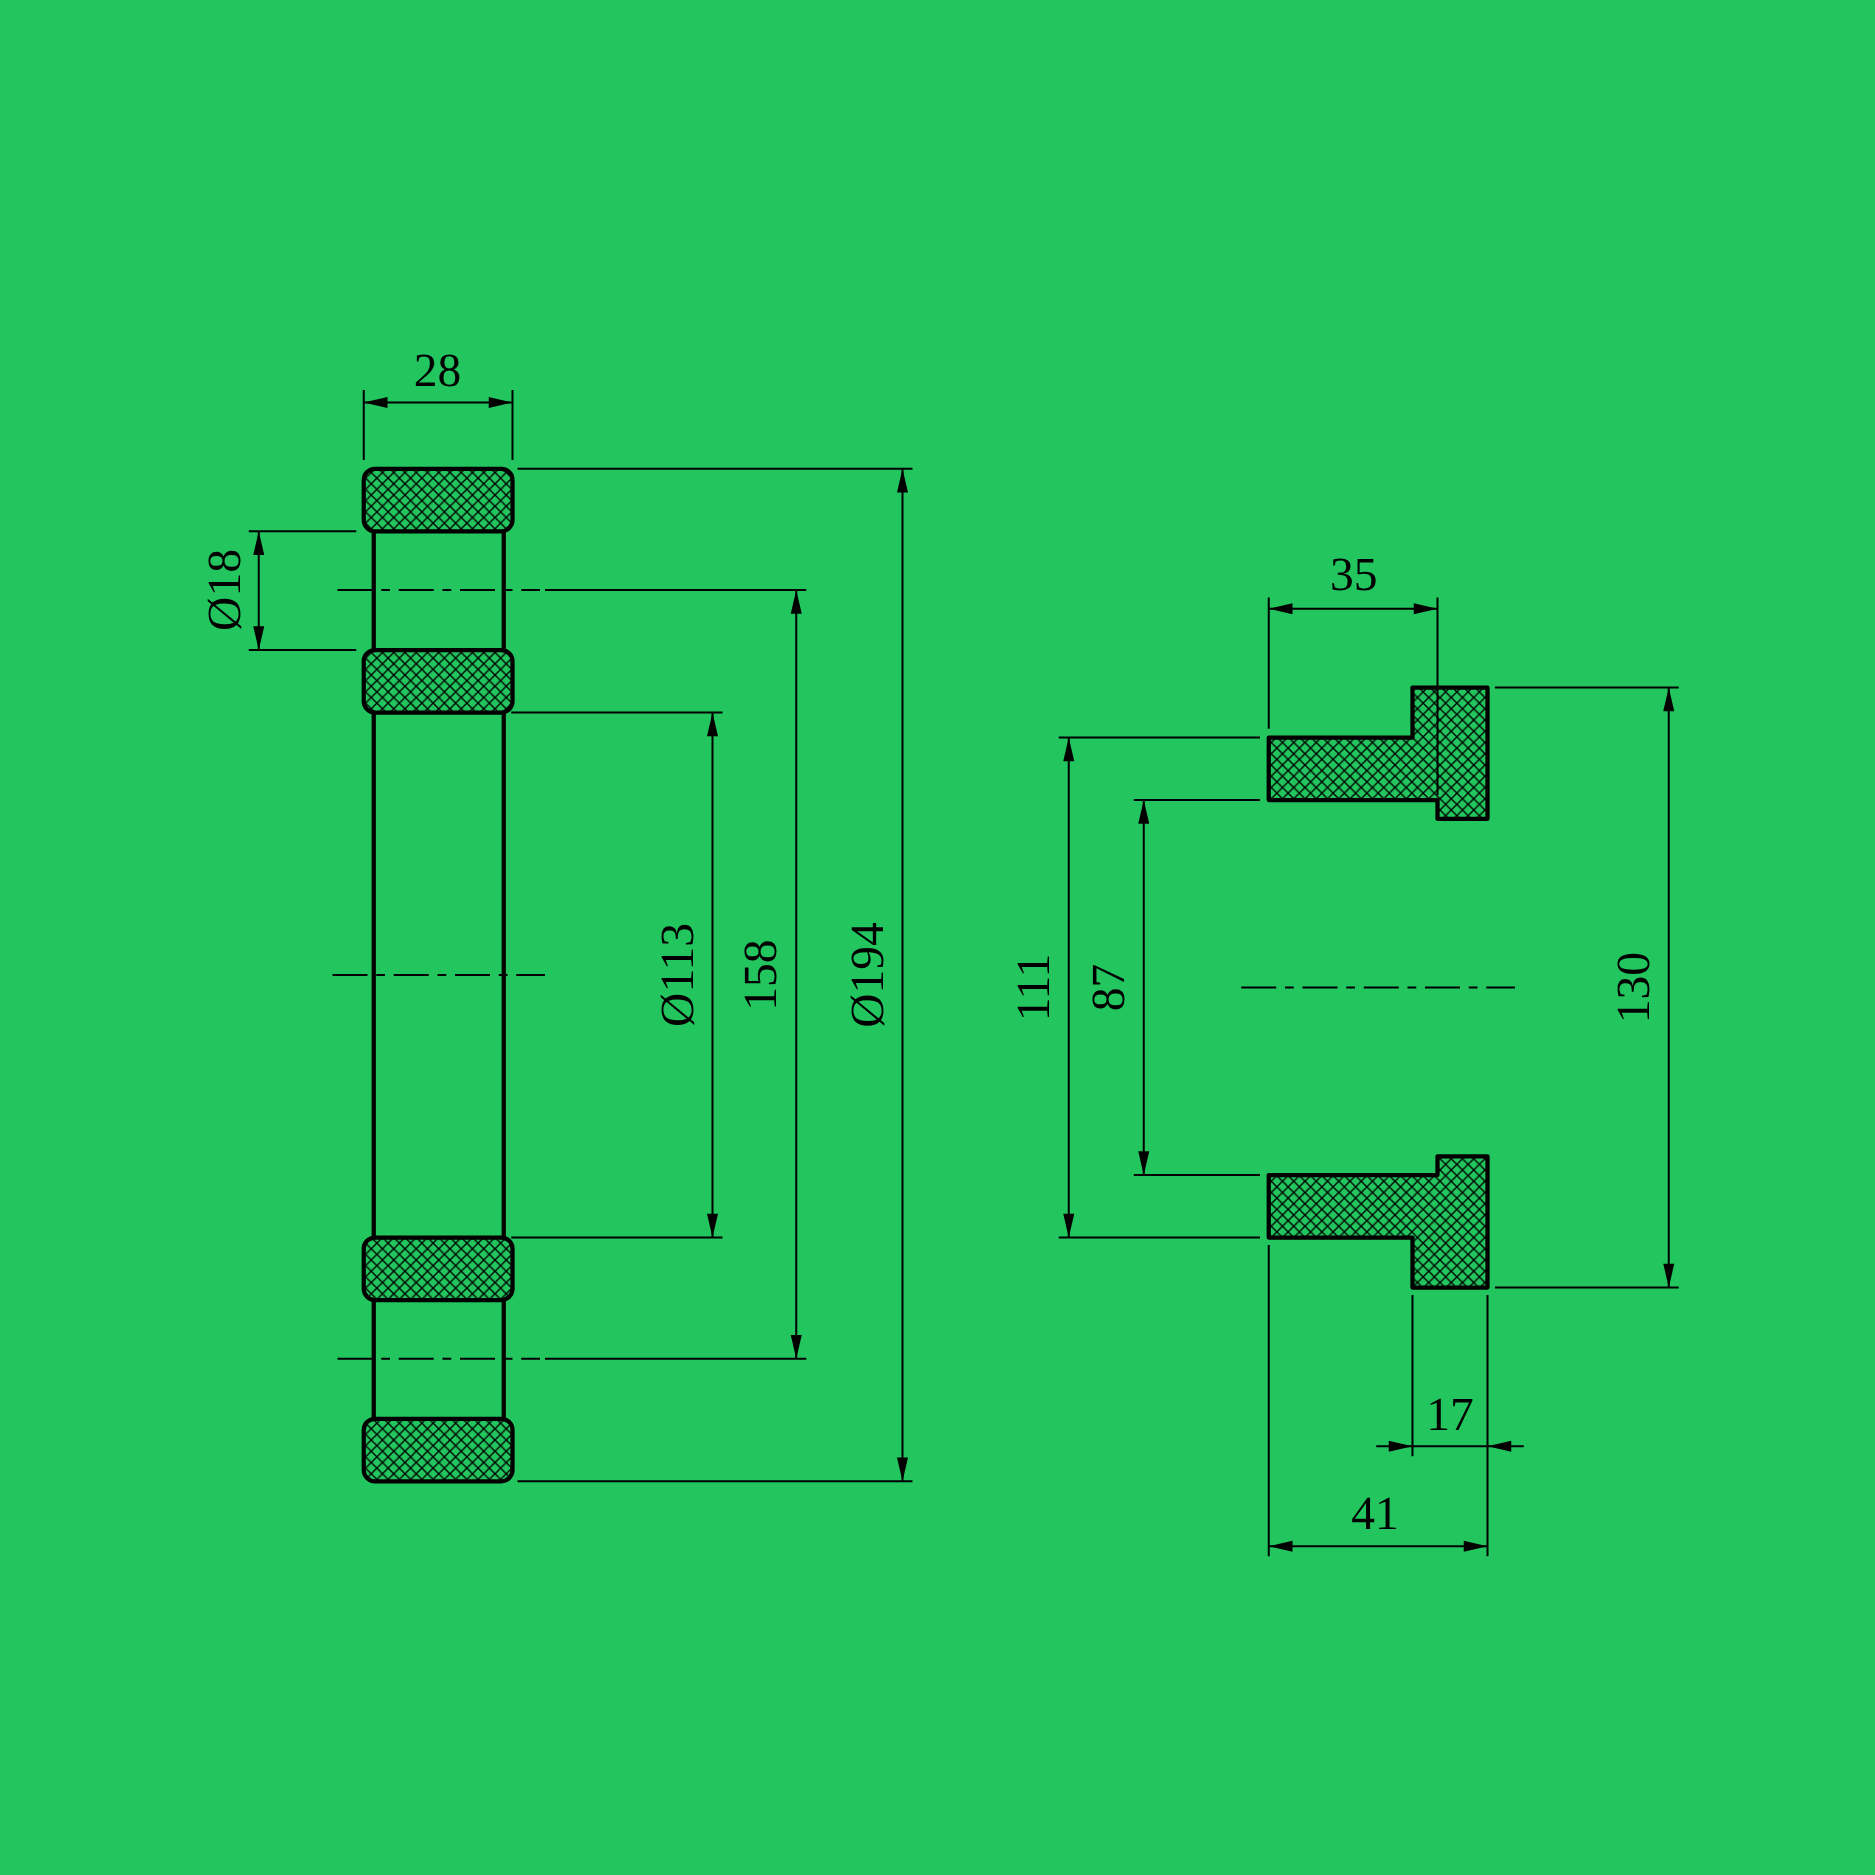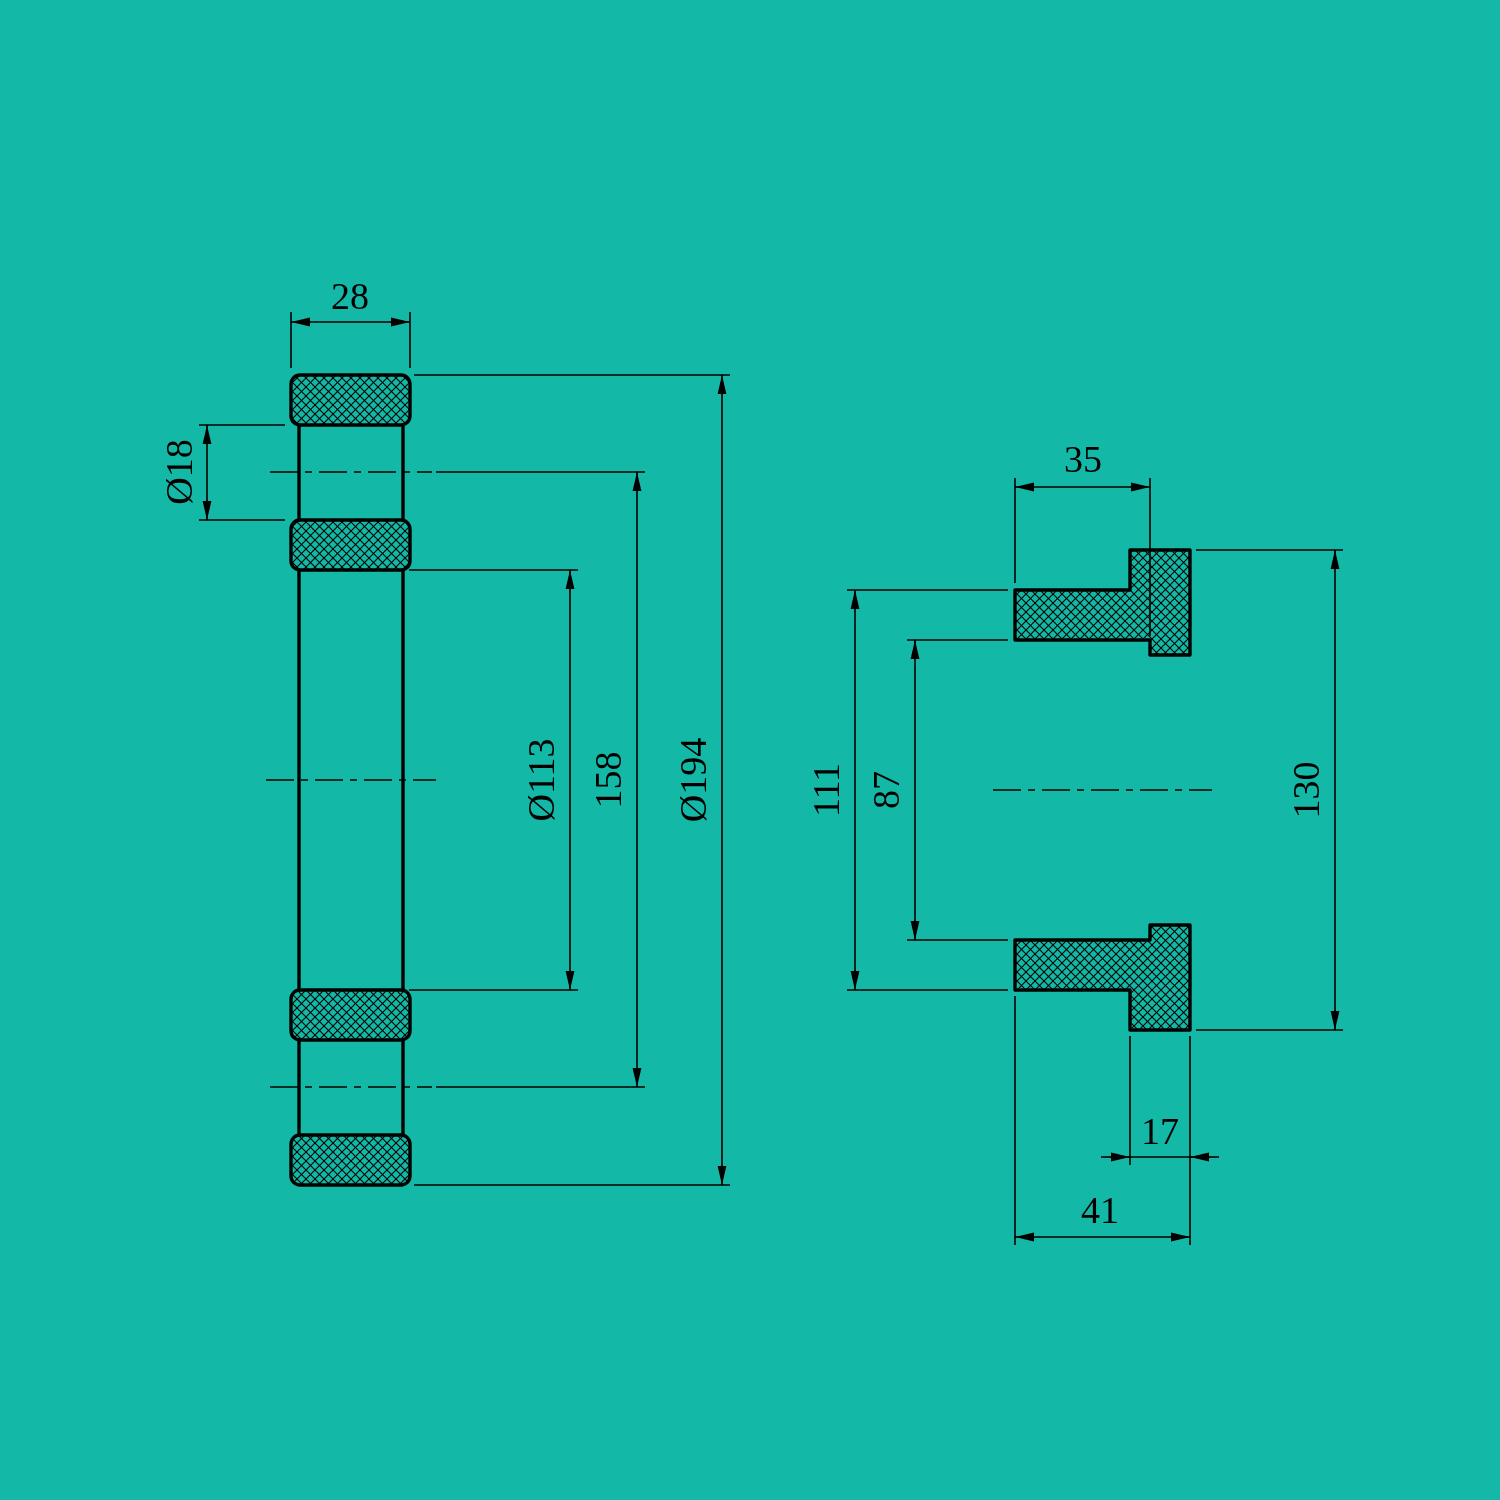--- a/index.html
+++ b/index.html
@@ -5,21 +5,21 @@
   html, body {
     margin: 0;
     padding: 0;
     background: #ffffff;
     width: 1500px;
     height: 1500px;
   }
   .page {
     width: 1500px;
     height: 1500px;
-    background: #14b8a6;
+    background: #22c55e;
     position: relative;
   }
   svg text {
     font-family: "Liberation Serif", "DejaVu Serif", serif;
     font-size: 38px;
     fill: #000000;
   }
   .outline  { fill: none; stroke: #000; stroke-width: 3.4; stroke-linecap: round; }
   .hatched  { fill: url(#hatch); stroke: #000; stroke-width: 3.4; stroke-linejoin: round; }
   .thin     { fill: none; stroke: #000; stroke-width: 1.6; }

